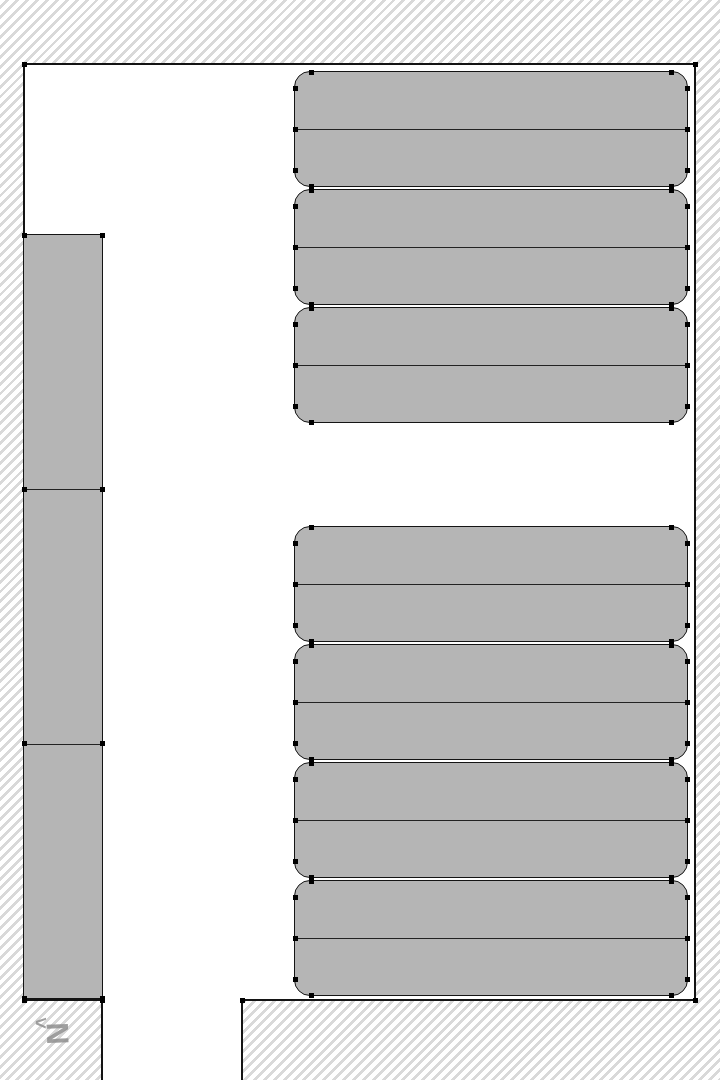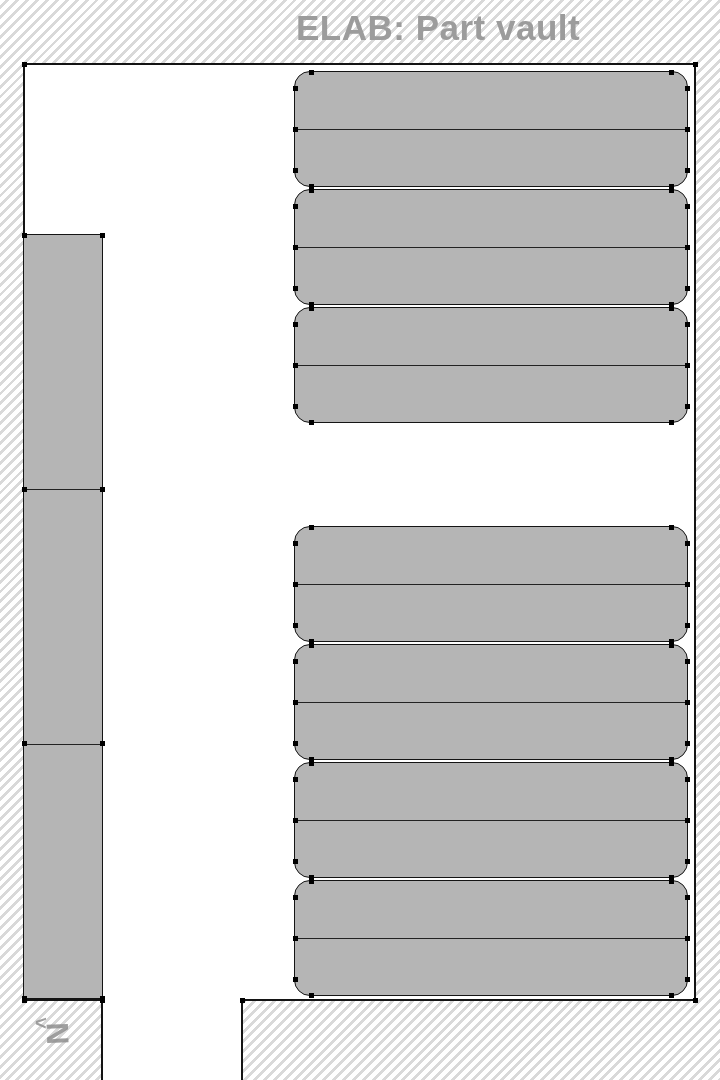--- a/index.html
+++ b/index.html
@@ -55,21 +55,20 @@
     display:inline-block;font-size:31px;transform:rotate(74deg);
     margin-left:1px;
   }
 </style>
 </head>
 <body>
 
 <div id="stage">
   <div class="room" id="room" style="left: 23px; top: 63px; width: 673px; height: 938px;"></div>
   <div class="corridor" id="corridor" style="left: 101px; top: 999px; width: 142px; height: 81px;"></div>
-  <div class="plan-title">ELAB: Part vault</div>
   <div class="compass">
     <span class="chev">&lt;</span><span class="n">N</span>
   </div>
 <div class="rack" style="left: 23px; top: 234px; width: 80px; height: 765px;">
       <div class="shelf-divider" style="top: 254px;"></div>
       <div class="shelf-divider" style="top: 509px;"></div>
     </div>
     <div class="marker" style="left: 22px; top: 233px;"></div>
     <div class="marker" style="left: 100px; top: 233px;"></div>
     <div class="marker" style="left: 22px; top: 487px;"></div>

